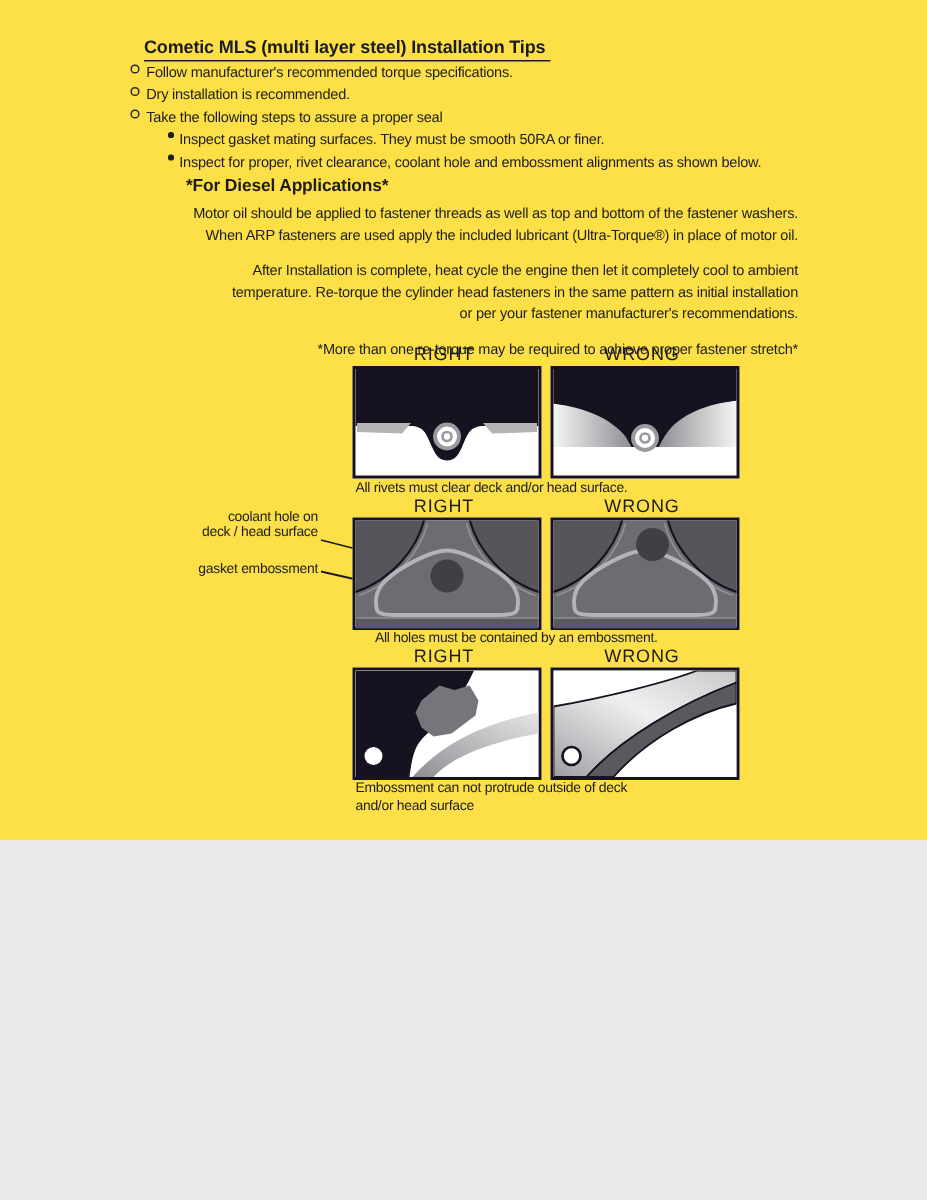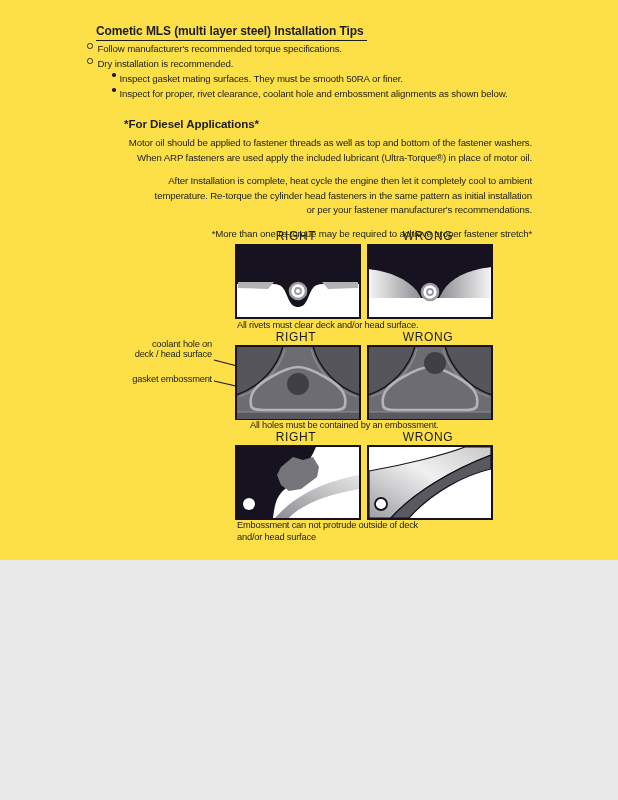--- a/index.html
+++ b/index.html
@@ -46,20 +46,24 @@
 
   <div class="abs intro">
     <div class="b-line">
       <span class="dot-o"></span>
       <span>Follow manufacturer's recommended torque specifications.</span>
     </div>
     <div class="b-line">
       <span class="dot-o"></span>
       <span>Dry installation is recommended.</span>
     </div>
+    <div class="b-line">
+      <span class="dot-o"></span>
+      <span>Take the following steps to assure a proper seal</span>
+    </div>
     <div class="b-line sub">
       <span class="dot-f"></span>
       <span>Inspect gasket mating surfaces.  They must be smooth 50RA or finer.</span>
     </div>
     <div class="b-line sub">
       <span class="dot-f"></span>
       <span>Inspect for proper, rivet clearance, coolant hole and embossment alignments as shown below.</span>
     </div>
   </div>
 

